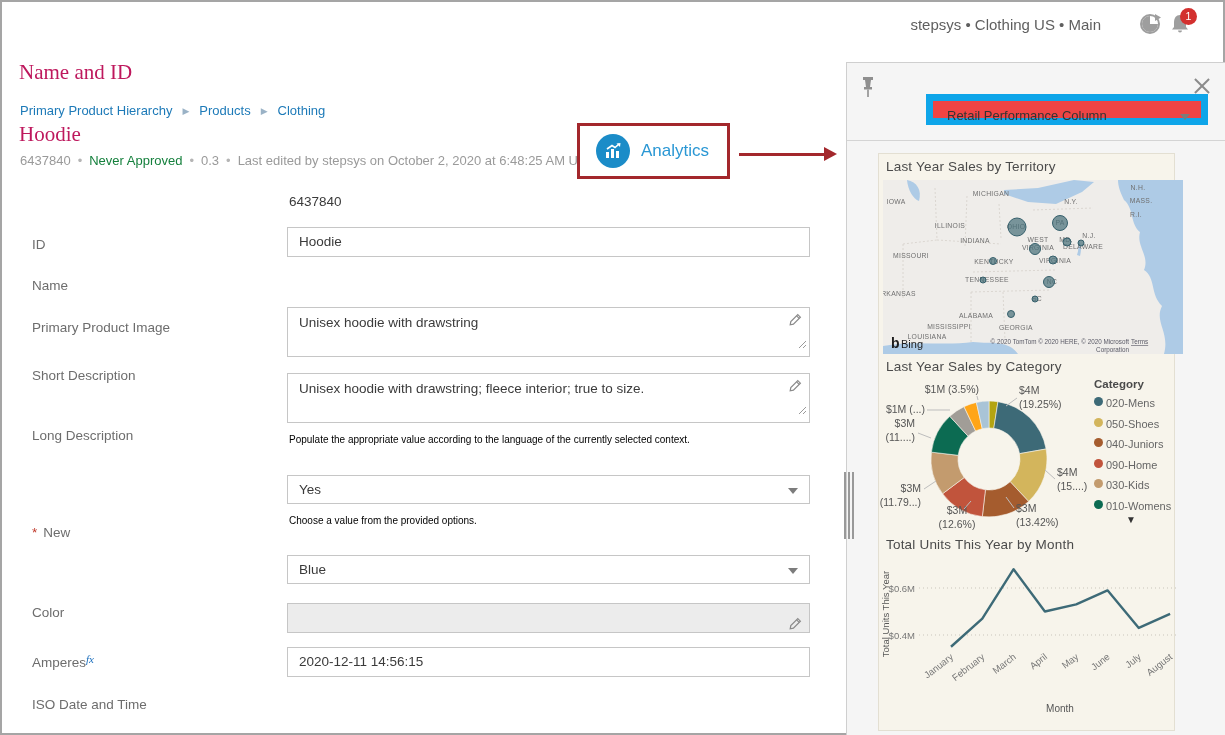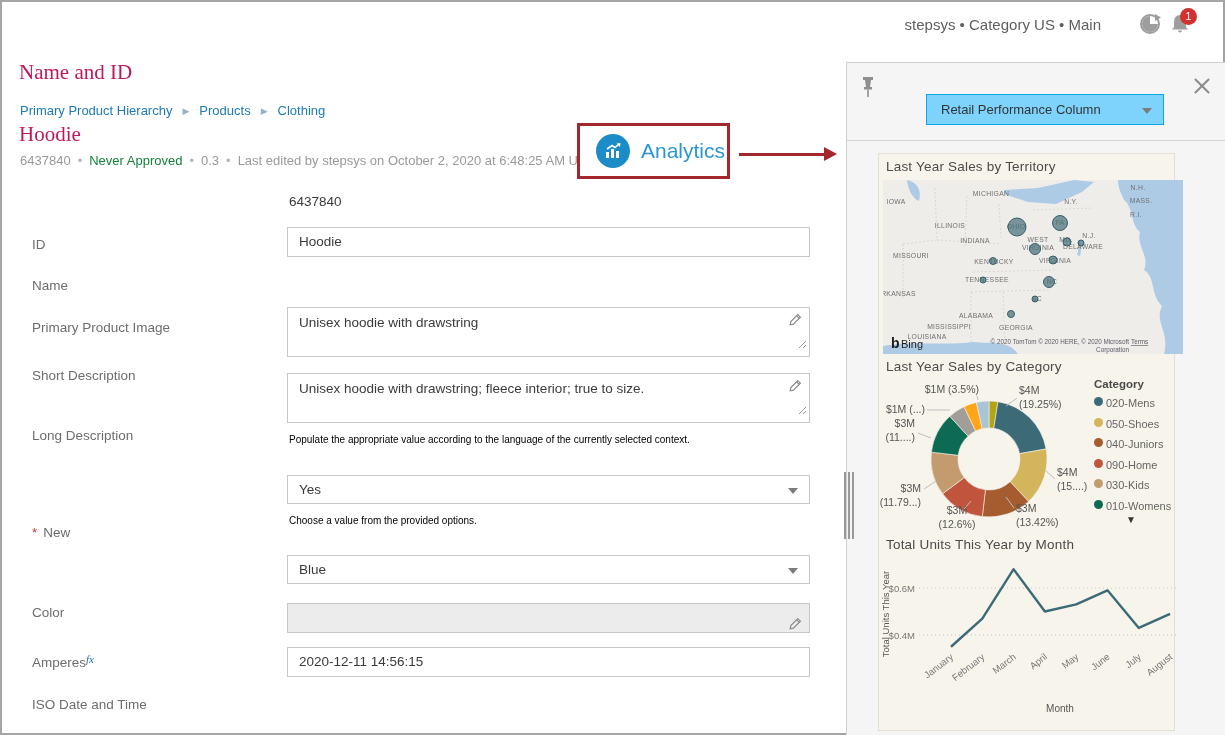--- a/index.html
+++ b/index.html
@@ -24,21 +24,21 @@
   #product-title { position:absolute; top:120px; left:17px; font-size:21px; }
   #meta { position:absolute; top:151px; left:18px; font-size:13px; color:#9a9a9a; }
   #meta .dot { margin:0 7px; color:#b5b5b5; }
   #meta .status { color:#15803d; }
 
   
   #analytics-box { position:absolute; top:121px; left:575px; width:153px; height:56px;
                    border:3px solid #a3272c; background:#fff; display:flex; align-items:center; cursor:pointer; }
   #analytics-circle { width:34px; height:34px; border-radius:50%; background:#1b8cc8; margin-left:16px;
                       display:flex; align-items:center; justify-content:center; }
-  #analytics-label { color:#2a97d4; font-size:21px; margin-left:11px; }
+  #analytics-label { color:#2a97d4; font-size:17px; margin-left:11px; }
   #red-arrow { position:absolute; top:151px; left:737px; width:85px; height:3px; background:#a3272c; }
   #red-arrow:after { content:""; position:absolute; right:-13px; top:-6px; border-left:13px solid #a3272c;
                      border-top:7.5px solid transparent; border-bottom:7.5px solid transparent; }
 
   
   .row { position:absolute; left:0; width:844px; }
   .flabel { position:absolute; left:30px; font-size:13.5px; color:#6d6d6d; white-space:nowrap;margin-top:43px; }
   .req { color:#c0392b; margin-right:6px; }
   .fx { color:#1d6fbd; font-style:italic; font-family:"Liberation Serif",serif; font-size:11px; vertical-align:4px; }
   .fval-text { position:absolute; left:287px; font-size:13.5px; color:#3a3a3a; }
@@ -52,22 +52,22 @@
   .pencil { position:absolute; right:7px; top:5px; cursor:pointer; }
   .rsz { position:absolute; right:2px; bottom:2px; }
   .helper { position:absolute; left:287px; font-size:10px; color:#000000; }
   .disabled { background:#ececec; }
 
   
   #panel { position:absolute; top:60px; left:844px; width:379px; height:673px;
            background:#f5f5f5; border-left:1px solid #cfcfcf; border-top:1px solid #cfcfcf; }
   #panel-head { position:absolute; top:0; left:0; width:100%; height:78px; border-bottom:1px solid #d4d4d4; }
   #pin-ic { position:absolute; top:13px; left:13px; cursor:pointer; }
-  #panel-select { position:absolute; top:31px; left:79px; width:238px; height:31px; background:#7dd3fc;
-                  border:1px solid #0ea5e9; font-size:13px; color:#333; line-height:29px; padding-left:14px; cursor:pointer; }
+  #panel-select { position:absolute; top:31px; left:79px; width:282px; height:31px; background:#ef4444;
+                  border:7px solid #0ea5e9; font-size:13px; color:#333; line-height:29px; padding-left:14px; cursor:pointer; }
   #panel-select .caret { top:13px; }
   #close-ic { position:absolute; top:12px; right:12px; width:22px; height:22px; cursor:pointer; }
   #close-ic:before, #close-ic:after { content:""; position:absolute; top:10px; left:1px; width:20px; height:2px; background:#8b8b8b; }
   #close-ic:before { transform:rotate(45deg); } #close-ic:after { transform:rotate(-45deg); }
 
   #card { position:absolute; top:90px; left:31px; width:297px; height:578px;
           background:#f7f4eb; border:1px solid #e3dfd2; }
   .chart-title { position:absolute; left:7px; font-size:13.5px; color:#4b4b4b; letter-spacing:.2px; }
   #t1 { top:5px; } #t2 { top:205px; } #t3 { top:383px; }
   #map-svg { position:absolute; top:26px; left:4px; }
@@ -82,21 +82,21 @@
   #drag-handle { position:absolute; top:470px; left:842px; width:11px; height:67px; cursor:col-resize;
                  background:linear-gradient(to right,#999 0 2px,transparent 2px 4px,#999 4px 6px,transparent 6px 8px,#999 8px 10px,transparent 10px); }
 
   svg text { font-family:"Liberation Sans","DejaVu Sans",sans-serif; }
 </style>
 </head>
 <body>
 
 <div id="page">
 
-  <div class="ctx-line">stepsys • Category US • Main</div>
+  <div class="ctx-line">stepsys • Clothing US • Main</div>
   <div class="icon-btn" id="history-ic">
     <svg width="24" height="24" viewBox="0 0 24 24">
       <circle cx="12" cy="12" r="9" fill="none" stroke="#9e9e9e" stroke-width="2"></circle>
       <path d="M12,12 L12,4 A8,8 0 1 0 20,12 Z" fill="#9e9e9e"></path>
       <path d="M17,2 L23,5.5 L17,9 Z" fill="#9e9e9e"></path>
     </svg>
   </div>
   <div class="icon-btn" id="bell-ic">
     <svg width="22" height="22" viewBox="0 0 22 22">
       <path d="M11,2 C7,2 5,5 5,9.5 L5,14 L3,16.5 L19,16.5 L17,14 L17,9.5 C17,5 15,2 11,2 Z" fill="#9e9e9e"></path>

